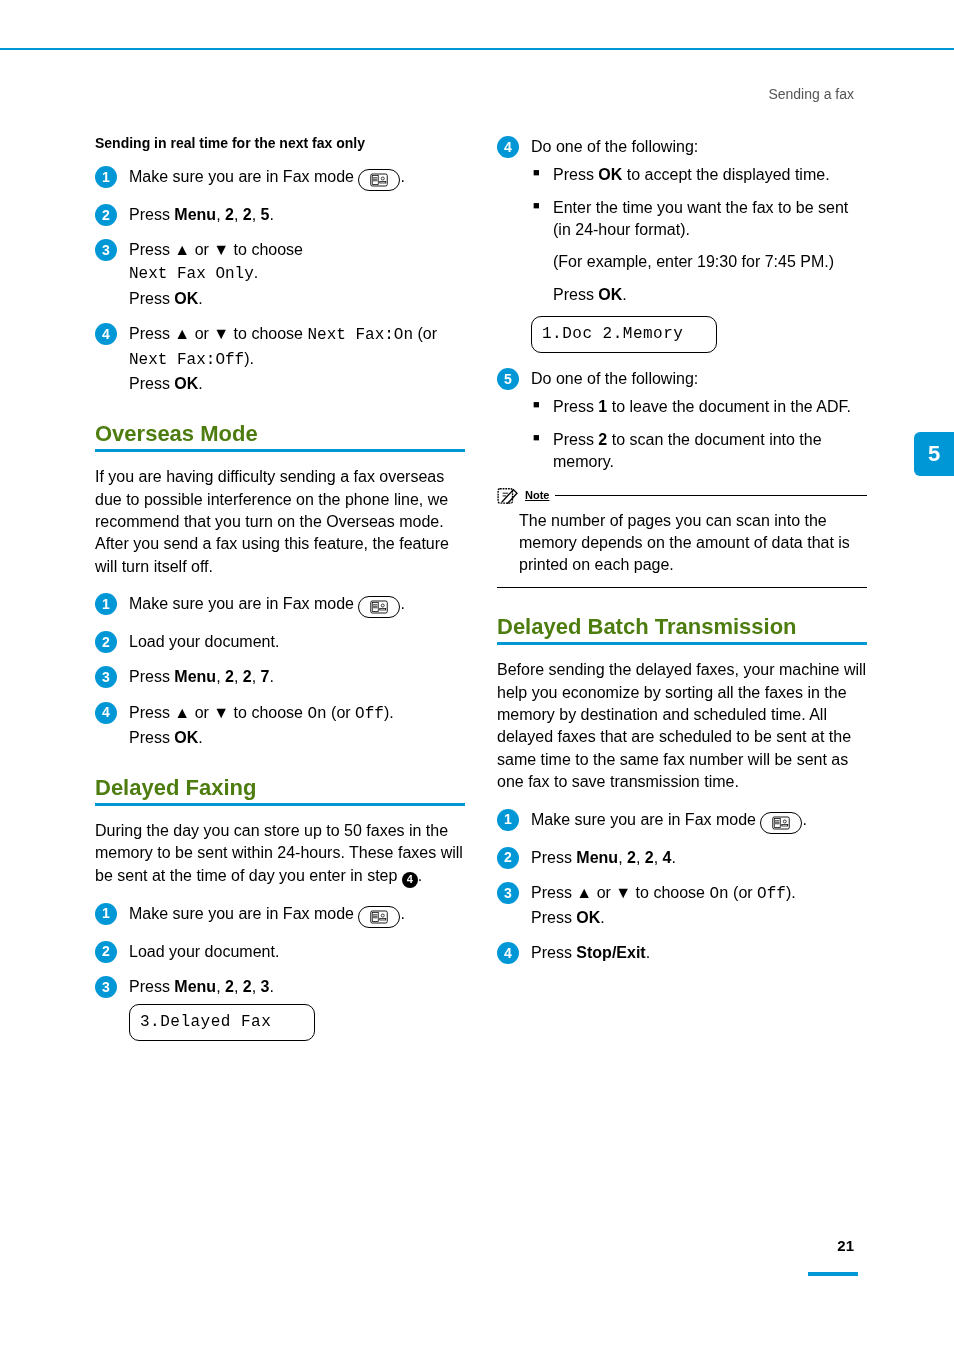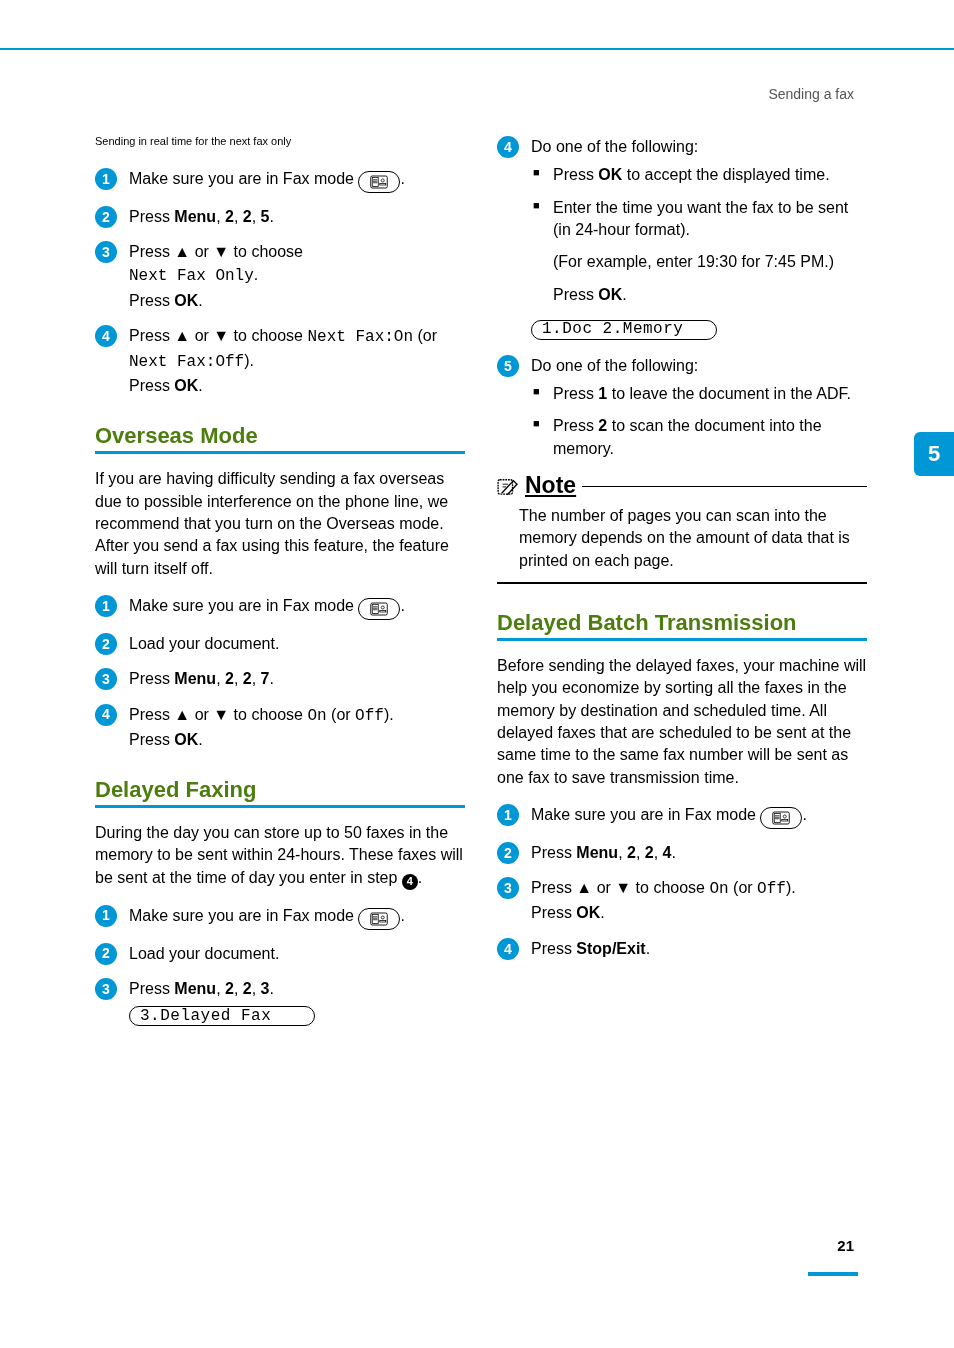--- a/index.html
+++ b/index.html
@@ -5,45 +5,45 @@
   * { box-sizing: border-box; margin: 0; padding: 0; }
   html, body { width: 954px; height: 1348px; background: #fff; font-family: Arial, Helvetica, sans-serif; color: #000; }
   .top-rule { position: absolute; top: 48px; left: 0; width: 954px; height: 2px; background: #0097d6; }
   .header-label { position: absolute; top: 86px; right: 100px; font-size: 14px; color: #555; text-align: center; }
   .content { position: absolute; top: 135px; left: 95px; width: 772px; display: flex; gap: 32px; }
   .col { width: 370px; }
   .tab { position: absolute; top: 432px; right: 0; width: 40px; height: 44px; background: #0097d6; border-top-left-radius: 6px; border-bottom-left-radius: 6px; color: #fff; font-weight: bold; font-size: 22px; display: flex; align-items: center; justify-content: center; }
   .page-num { position: absolute; bottom: 94px; right: 100px; font-size: 15px; font-weight: bold; }
   .page-bar { position: absolute; bottom: 72px; right: 96px; width: 50px; height: 4px; background: #0097d6; }
 
-  h3.sub { font-size: 11px; font-weight: normal; margin-bottom: 20px; }
+  h3.sub { font-size: 14px; font-weight: bold; margin-bottom: 14px; }
   h2.section { font-size: 22px; font-weight: bold; color: #4d7c0f; margin-top: 26px; margin-bottom: 2px; }
   .section-rule { height: 3px; background: #0097d6; margin-bottom: 14px; width: 100%; }
   p.body { font-size: 16px; line-height: 1.4; margin-bottom: 14px; }
 
   ol.steps { list-style: none; counter-reset: none; }
   ol.steps > li { position: relative; padding-left: 34px; margin-bottom: 12px; font-size: 16px; line-height: 1.45; }
   .num-badge { position: absolute; left: 0; top: 1px; width: 22px; height: 22px; border-radius: 50%; background: #0097d6; color: #fff; font-weight: bold; font-size: 14px; display: flex; align-items: center; justify-content: center; }
   .mono { font-family: Liberation Mono, monospace; }
   .fax-btn { display: inline-flex; align-items: center; justify-content: center; width: 42px; height: 22px; border: 1.5px solid #000; border-radius: 11px; vertical-align: -5px; }
   .fax-btn svg { width: 18px; height: 14px; }
 
   ul.sub { list-style: none; margin-top: 6px; }
   ul.sub > li { position: relative; padding-left: 22px; margin-bottom: 10px; line-height: 1.4; }
   ul.sub > li::before { content: "■"; position: absolute; left: 2px; top: 1px; font-size: 11px; }
   .sub-para { padding-left: 22px; margin-bottom: 10px; line-height: 1.4; }
 
-  .lcd { display: inline-flex; align-items: center; border: 1.5px solid #000; border-radius: 10px; padding: 2px 12px 2px 10px; font-family: "Courier New", monospace; font-size: 16px; letter-spacing: 0.5px; height: 20px; }
+  .lcd { display: inline-flex; align-items: center; border: 1.5px solid #000; border-radius: 10px; padding: 2px 12px 2px 10px; font-family: "Courier New", monospace; font-size: 16px; letter-spacing: 0.5px; height: 37px; }
   .lcd-row { padding-left: 34px; margin: 4px 0 14px 0; }
   .lcd-row-nopad { margin: 8px 0 14px 0; }
 
   .note-block { margin-top: 10px; margin-bottom: 12px; }
   .note-header { display: flex; align-items: center; gap: 6px; margin-bottom: 6px; }
   .note-header .rule { flex: 1; height: 1.5px; background: #000; margin-top: 2px; }
-  .note-title { font-weight: bold; font-size: 23px; text-decoration: underline; }
+  .note-title { font-weight: bold; font-size: 11px; text-decoration: underline; }
   .note-icon { width: 22px; height: 18px; }
   .note-body { font-size: 16px; line-height: 1.4; padding-left: 22px; padding-right: 4px; }
   .note-bottom-rule { height: 1.5px; background: #000; margin-top: 10px; }
 
   .step-ref { display: inline-flex; width: 16px; height: 16px; border-radius: 50%; background: #000; color: #fff; font-size: 11px; font-weight: bold; align-items: center; justify-content: center; vertical-align: -2px; }
 
   b { font-weight: bold; }
   .arrow { font-family: Arial, sans-serif; }
 </style>
 </head>

